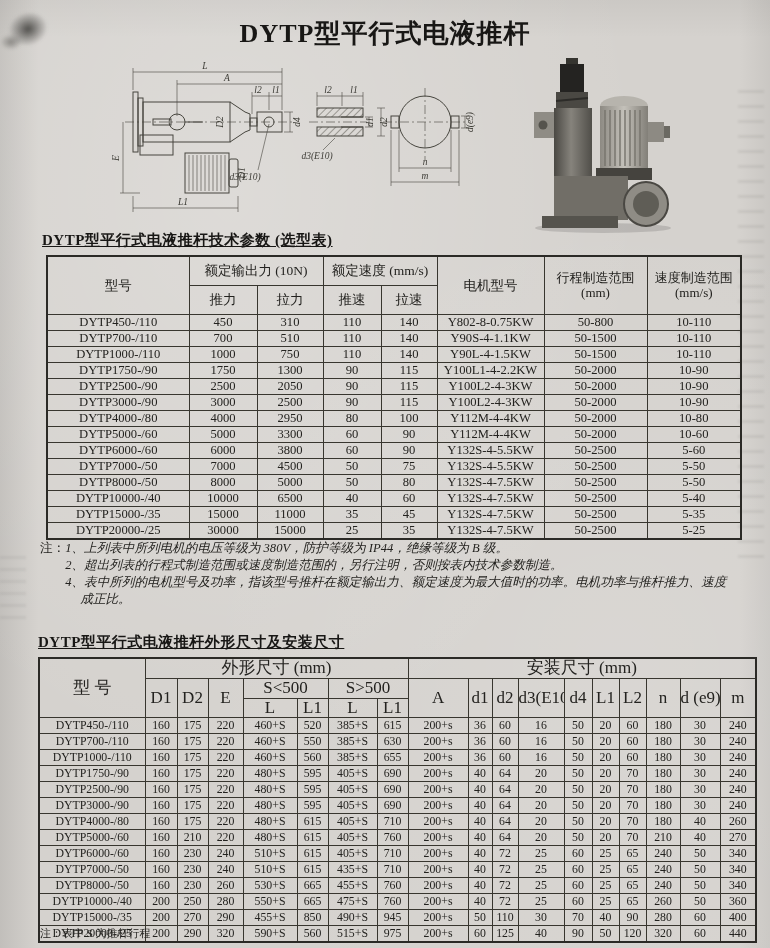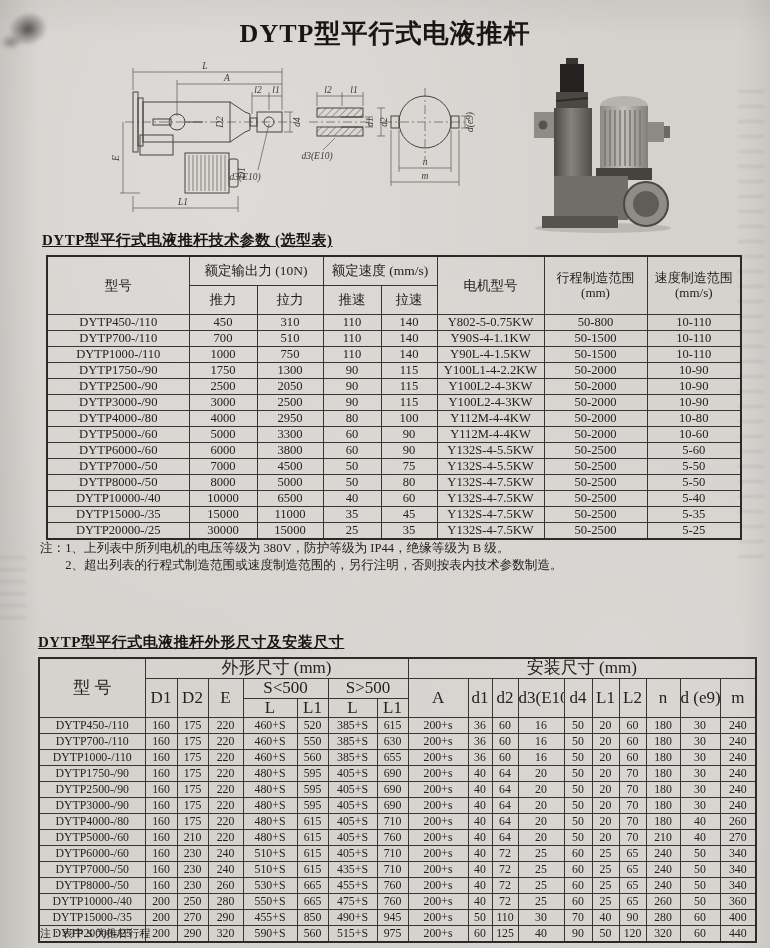--- a/index.html
+++ b/index.html
@@ -32,21 +32,21 @@
   .t2{top:657px;left:38px;width:717px;border:2px solid #2b2a26;}
   .t2 th{font-size:17px;line-height:1.1;}
   .t2 .hr1 th{height:15px;}
   .t2 .hr2 th{height:19px;}
   .t2 .hr3 th{height:14px;}
   .t2 td{font-size:11.8px;height:15px;line-height:1;}
   .unit-line{display:block;font-size:13px;}
 
   .notes{position:absolute;top:540px;left:40px;width:690px;font-size:12.6px;line-height:17px;color:#23221f;display:flex;}
   .notes .note-label{flex:0 0 auto;}
-  .notes .note-items{flex:1 1 auto;}
+  .notes .note-items{flex:1 1 auto;font-style:italic;}
   .notes .note-line{padding-left:1.2em;text-indent:-1.2em;}
   .footnote{position:absolute;top:926px;left:40px;font-size:11px;color:#23221f;}
 
   .drawing{position:absolute;top:56px;left:95px;width:440px;height:176px;}
   .photo{position:absolute;top:58px;left:528px;width:188px;height:175px;}
   .dim{font-family:"Liberation Serif","DejaVu Serif",serif;font-style:italic;font-size:9.5px;fill:#3c3b35;}
 
   .smudge-tl{position:absolute;top:12px;left:8px;width:40px;height:34px;
     background:radial-gradient(ellipse at 50% 50%, rgba(38,37,34,.75), rgba(38,37,34,0) 70%);
     filter:blur(1.5px);transform:rotate(-18deg);}
@@ -274,21 +274,21 @@
         <th>拉速</th>
       </tr>
     </thead>
     <tbody>
         <tr>
           <td>DYTP450-/110</td>
           <td>450</td>
           <td>310</td>
           <td>110</td>
           <td>140</td>
-          <td>Y802-5-0.75KW</td>
+          <td>Y802-8-0.75KW</td>
           <td>50-800</td>
           <td>10-110</td>
         </tr>
         <tr>
           <td>DYTP700-/110</td>
           <td>700</td>
           <td>510</td>
           <td>110</td>
           <td>140</td>
           <td>Y90S-4-1.1KW</td>
@@ -416,20 +416,21 @@
           <td>5-25</td>
         </tr>
       </tbody>
   </table>
 
   <div class="notes">
     <span class="note-label">注：</span>
     <div class="note-items">
         <div class="note-line">1、上列表中所列电机的电压等级为 380V，防护等级为 IP44，绝缘等级为 B 级。</div>
         <div class="note-line">2、超出列表的行程式制造范围或速度制造范围的，另行注明，否则按表内技术参数制造。</div>
+        <div class="note-line">4、表中所列的电机型号及功率，指该型号推杆在额定输出力、额定速度为最大值时的功率。电机功率与推杆推力、速度成正比。</div>
       </div>
   </div>
 
   <div class="section-title" id="sec2">DYTP型平行式电液推杆外形尺寸及安装尺寸</div>
 
   <table class="t2">
     <colgroup>
       <col style="width:106px">
         <col style="width:32px">
         <col style="width:31px">

